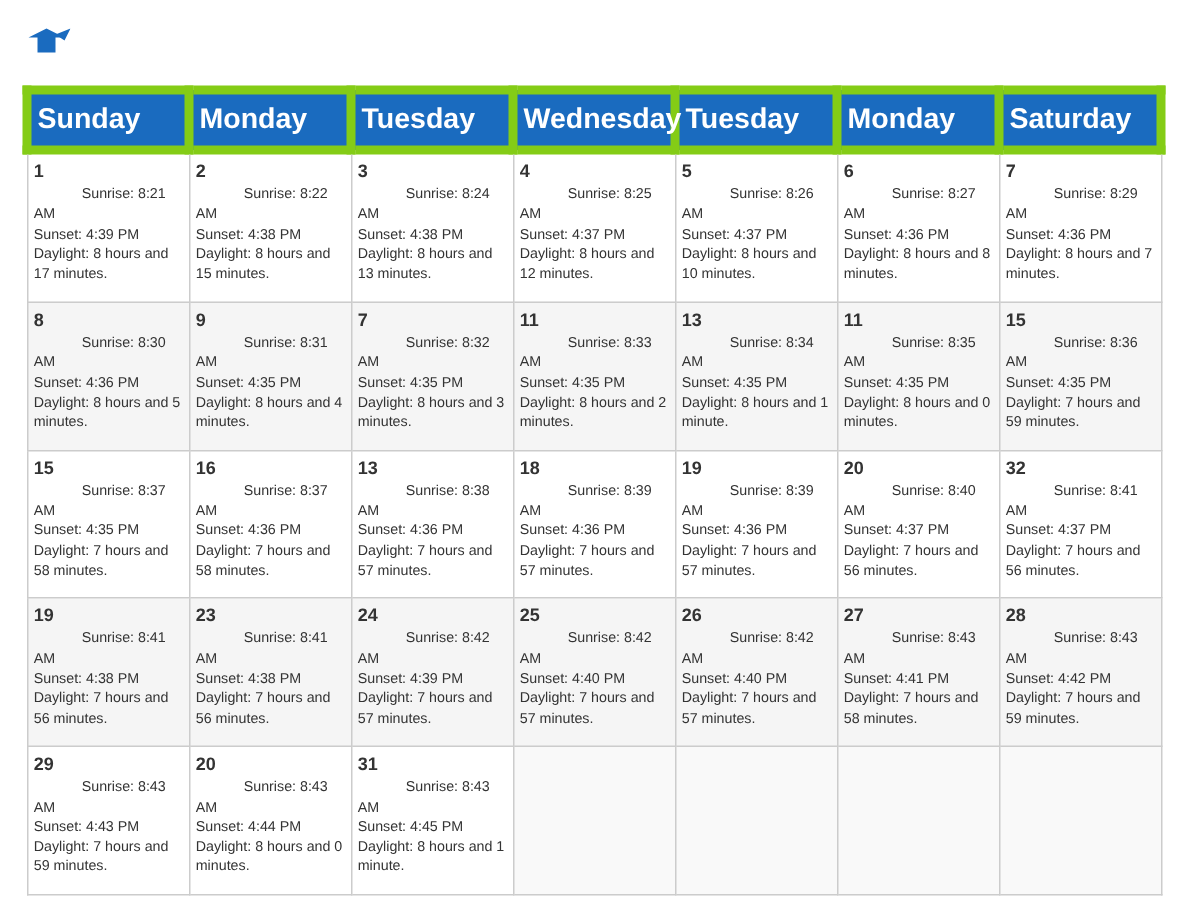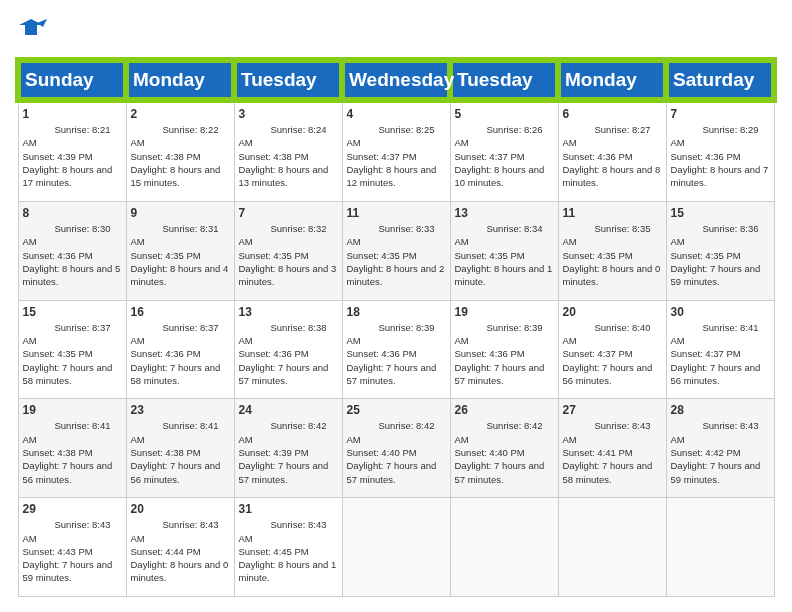--- a/index.html
+++ b/index.html
@@ -143,21 +143,21 @@
           <td><span class="day-num">11</span><span class="cell-text">Sunrise: 8:35 AM<br>Sunset: 4:35 PM<br>Daylight: 8 hours and 0 minutes.</span></td>
           <td><span class="day-num">15</span><span class="cell-text">Sunrise: 8:36 AM<br>Sunset: 4:35 PM<br>Daylight: 7 hours and 59 minutes.</span></td>
         </tr>
         <tr>
           <td><span class="day-num">15</span><span class="cell-text">Sunrise: 8:37 AM<br>Sunset: 4:35 PM<br>Daylight: 7 hours and 58 minutes.</span></td>
           <td><span class="day-num">16</span><span class="cell-text">Sunrise: 8:37 AM<br>Sunset: 4:36 PM<br>Daylight: 7 hours and 58 minutes.</span></td>
           <td><span class="day-num">13</span><span class="cell-text">Sunrise: 8:38 AM<br>Sunset: 4:36 PM<br>Daylight: 7 hours and 57 minutes.</span></td>
           <td><span class="day-num">18</span><span class="cell-text">Sunrise: 8:39 AM<br>Sunset: 4:36 PM<br>Daylight: 7 hours and 57 minutes.</span></td>
           <td><span class="day-num">19</span><span class="cell-text">Sunrise: 8:39 AM<br>Sunset: 4:36 PM<br>Daylight: 7 hours and 57 minutes.</span></td>
           <td><span class="day-num">20</span><span class="cell-text">Sunrise: 8:40 AM<br>Sunset: 4:37 PM<br>Daylight: 7 hours and 56 minutes.</span></td>
-          <td><span class="day-num">30</span><span class="cell-text">Sunrise: 8:41 AM<br>Sunset: 4:37 PM<br>Daylight: 7 hours and 56 minutes.</span></td>
+          <td><span class="day-num">32</span><span class="cell-text">Sunrise: 8:41 AM<br>Sunset: 4:37 PM<br>Daylight: 7 hours and 56 minutes.</span></td>
         </tr>
         <tr>
           <td><span class="day-num">19</span><span class="cell-text">Sunrise: 8:41 AM<br>Sunset: 4:38 PM<br>Daylight: 7 hours and 56 minutes.</span></td>
           <td><span class="day-num">23</span><span class="cell-text">Sunrise: 8:41 AM<br>Sunset: 4:38 PM<br>Daylight: 7 hours and 56 minutes.</span></td>
           <td><span class="day-num">24</span><span class="cell-text">Sunrise: 8:42 AM<br>Sunset: 4:39 PM<br>Daylight: 7 hours and 57 minutes.</span></td>
           <td><span class="day-num">25</span><span class="cell-text">Sunrise: 8:42 AM<br>Sunset: 4:40 PM<br>Daylight: 7 hours and 57 minutes.</span></td>
           <td><span class="day-num">26</span><span class="cell-text">Sunrise: 8:42 AM<br>Sunset: 4:40 PM<br>Daylight: 7 hours and 57 minutes.</span></td>
           <td><span class="day-num">27</span><span class="cell-text">Sunrise: 8:43 AM<br>Sunset: 4:41 PM<br>Daylight: 7 hours and 58 minutes.</span></td>
           <td><span class="day-num">28</span><span class="cell-text">Sunrise: 8:43 AM<br>Sunset: 4:42 PM<br>Daylight: 7 hours and 59 minutes.</span></td>
         </tr>

